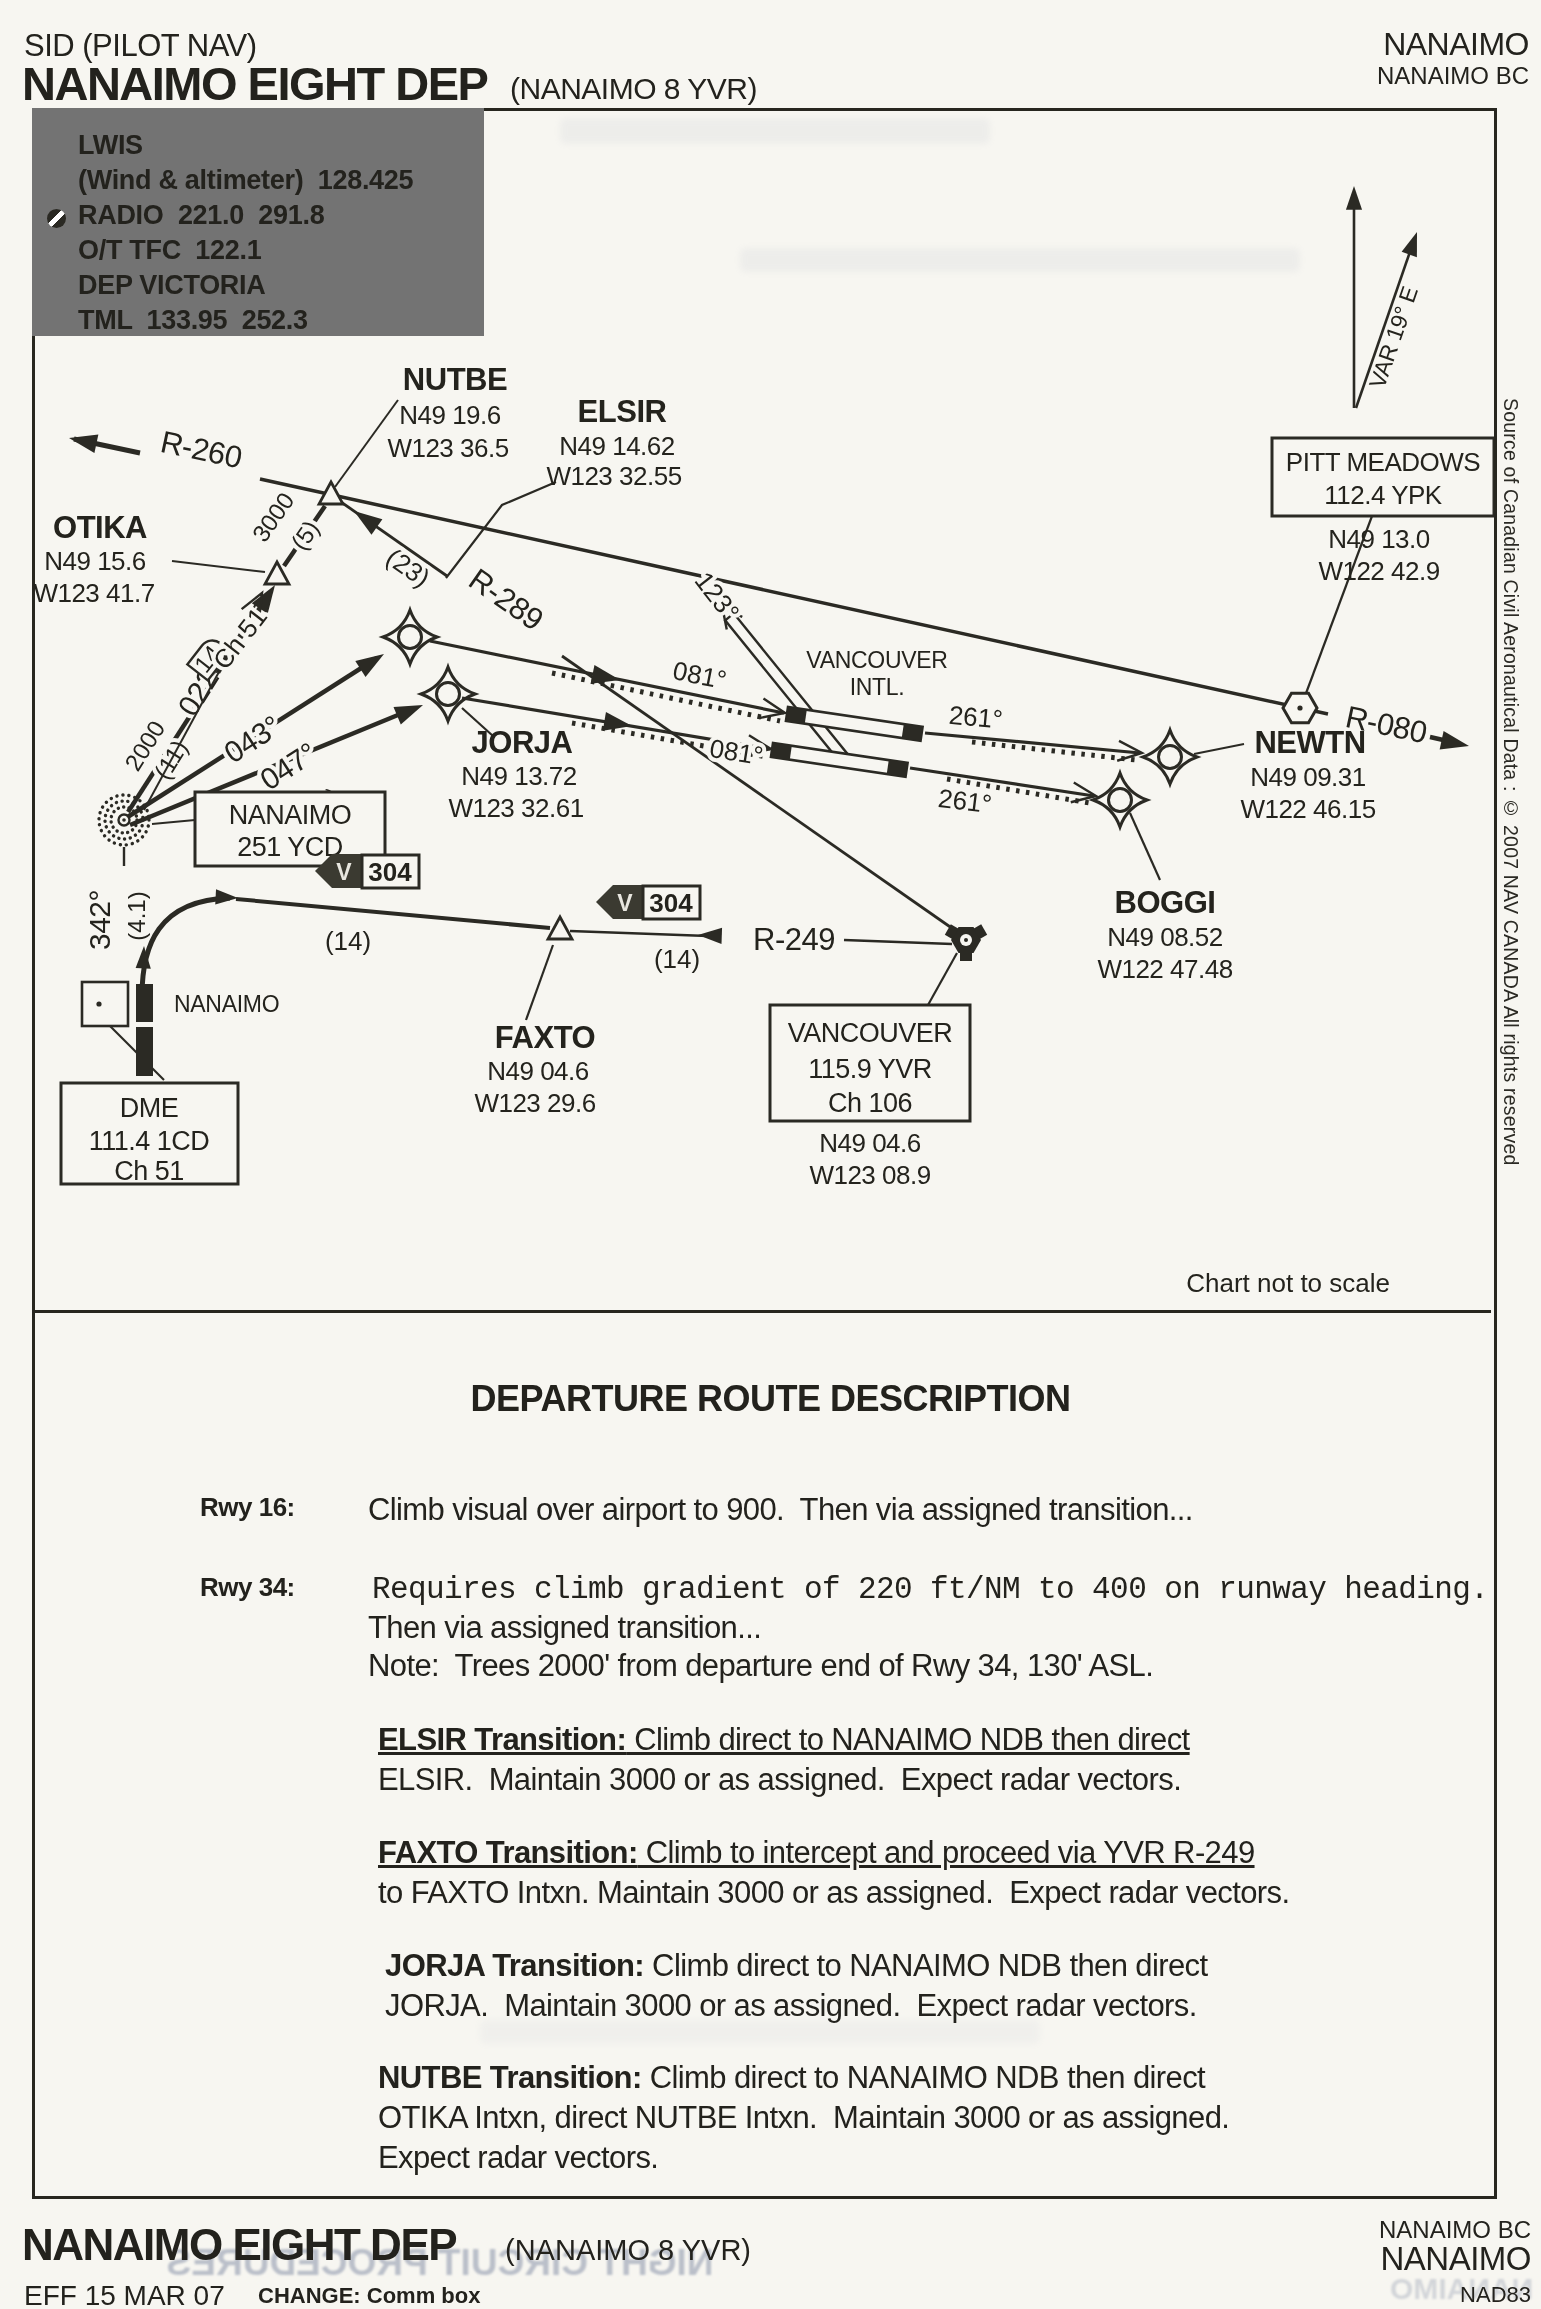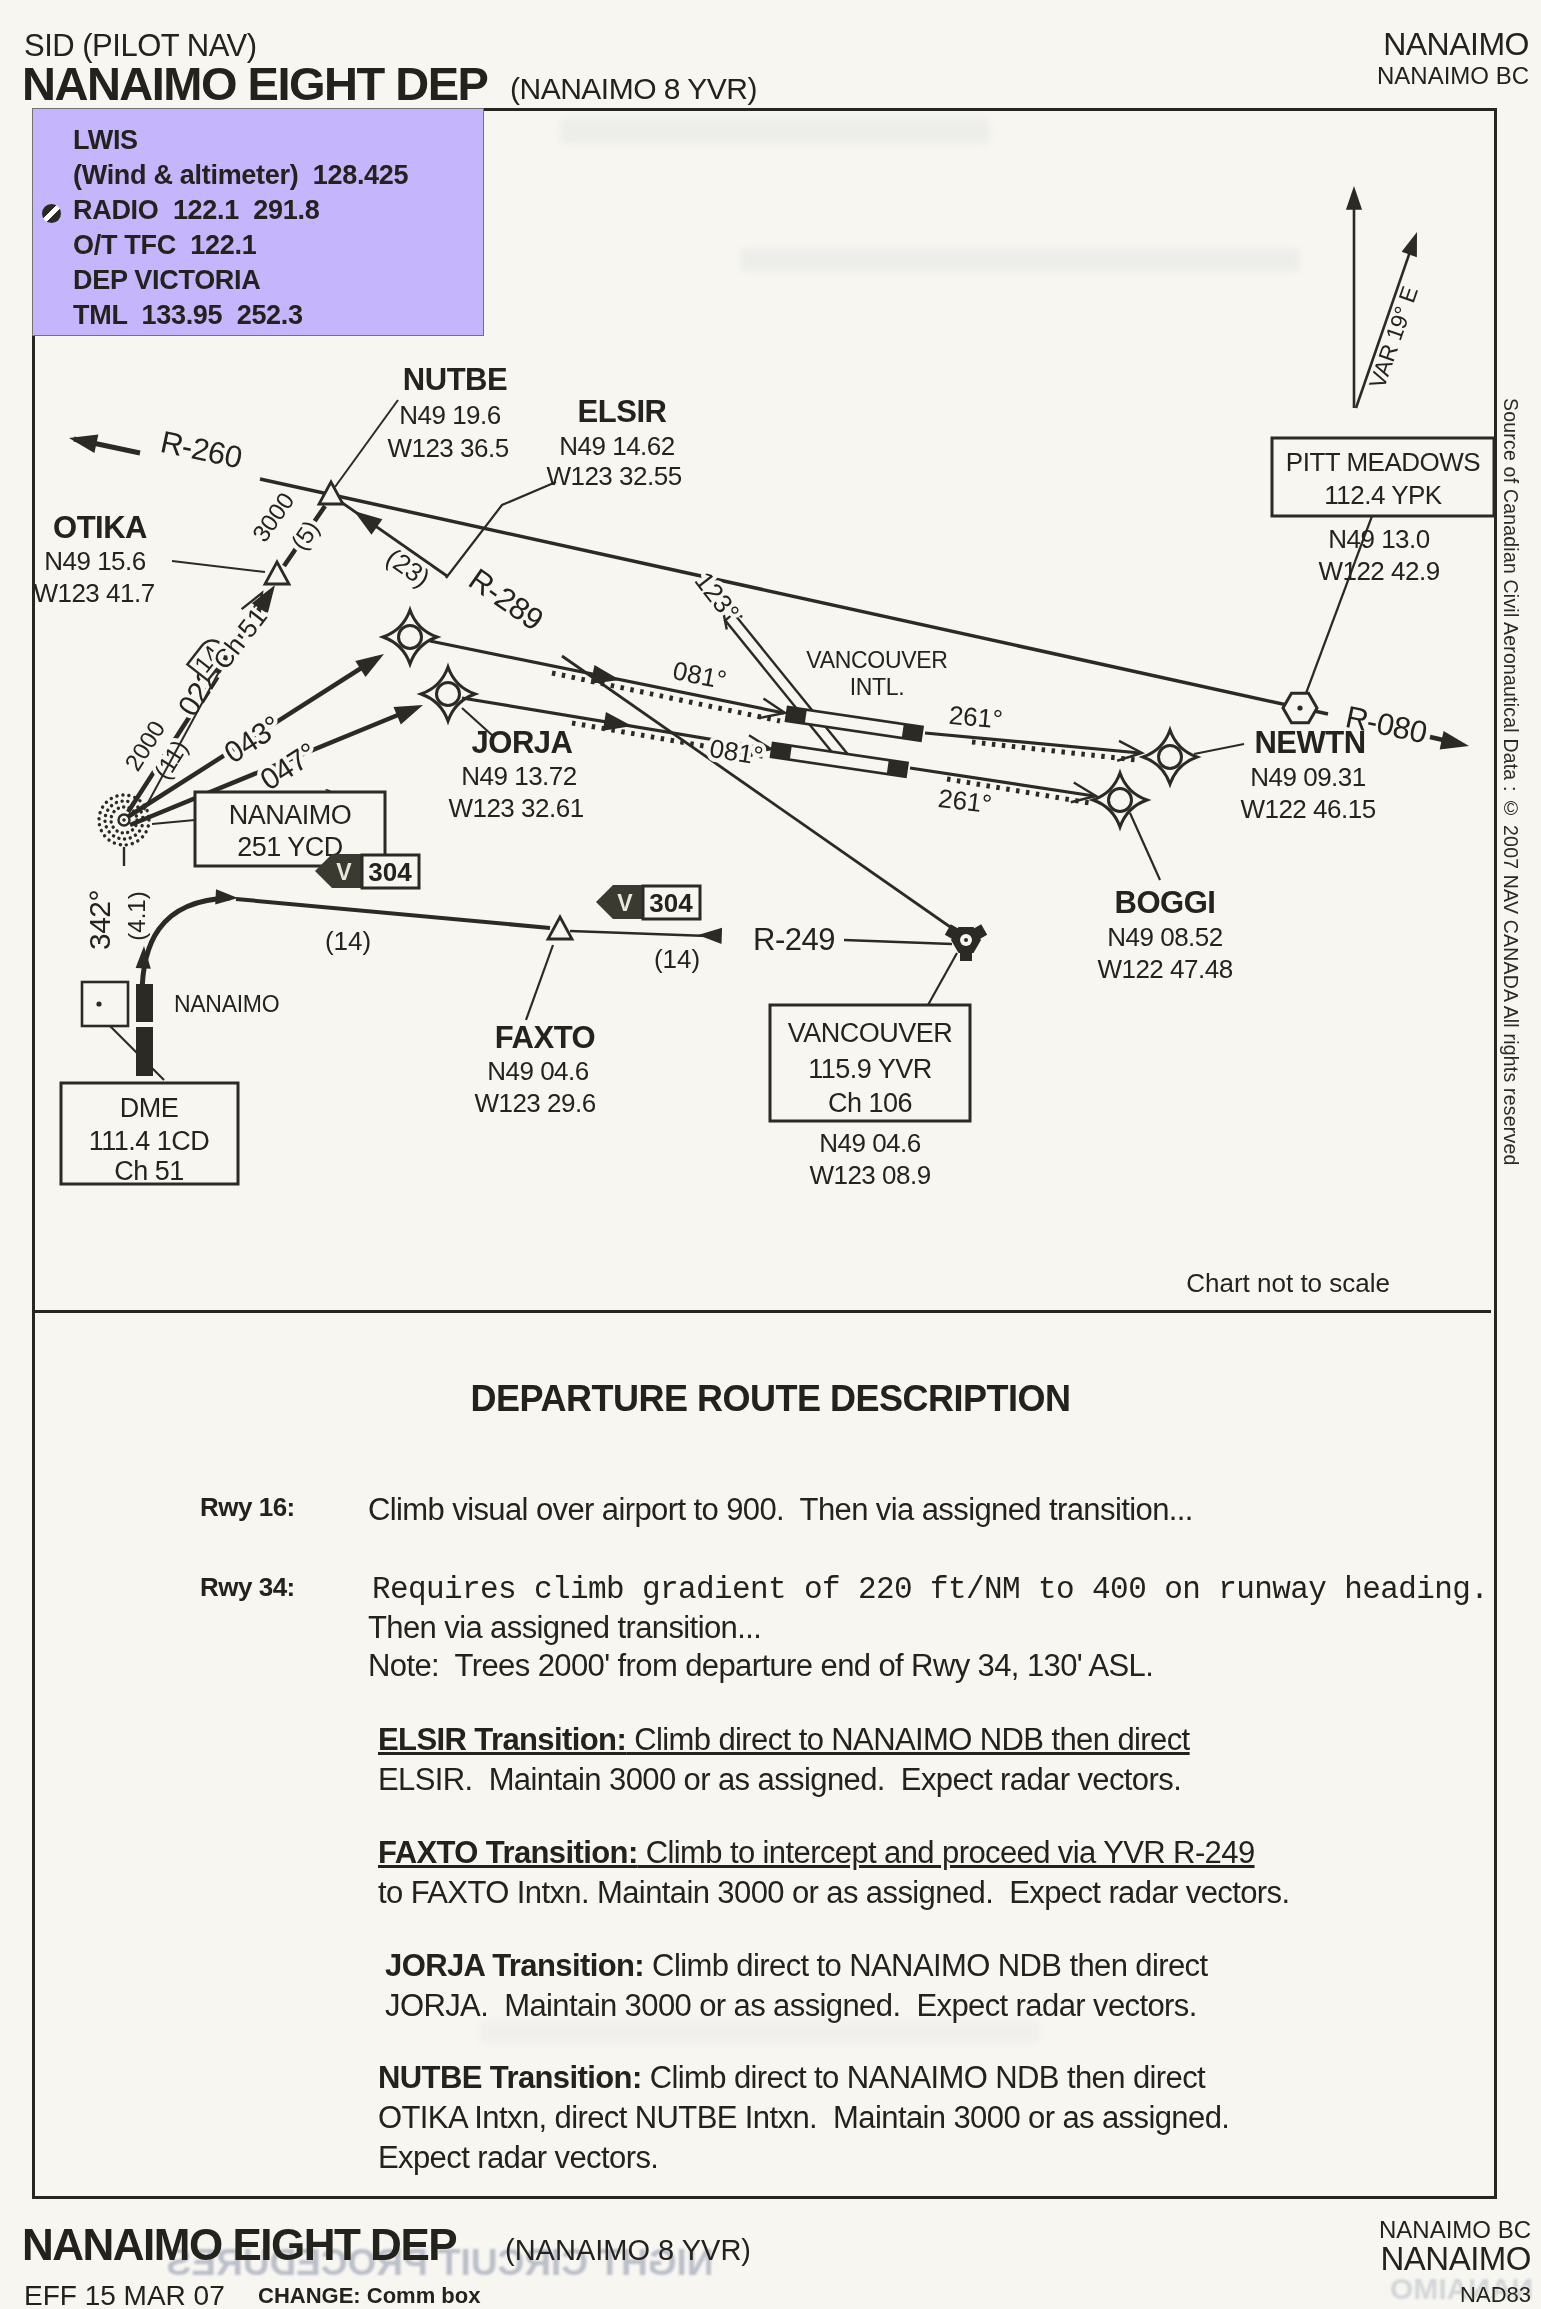--- a/index.html
+++ b/index.html
@@ -14,21 +14,21 @@
   
   .doc-type{left:24px;top:28px;font-size:31px;letter-spacing:-0.5px;}
   .main-title{left:22px;top:56px;font-size:47px;font-weight:700;letter-spacing:-1.5px;}
   .main-title-suffix{left:510px;top:72px;font-size:30px;letter-spacing:-0.5px;}
   .hdr-right1{right:12px;top:26px;font-size:32px;text-align:right;letter-spacing:-0.5px;}
   .hdr-right2{right:12px;top:62px;font-size:24px;text-align:right;}
   
   .outer-box{left:32px;top:108px;width:1459px;height:2085px;border:3px solid #27261f;}
   .divider{left:35px;top:1310px;width:1456px;height:3px;background:#27261f;}
   
-  .comm-box{left:32px;top:108px;width:452px;height:228px;border:1px solid #737373;background:#c4b5fd;box-sizing:border-box;}
+  .comm-box{left:32px;top:108px;width:452px;height:228px;border:6px solid #737373;background:#737373;box-sizing:border-box;}
   .comm-line{position:absolute;left:40px;font-size:27px;font-weight:700;white-space:pre;letter-spacing:-0.3px;}
   .phone-icon{position:absolute;left:9px;top:95px;width:19px;height:19px;border-radius:50%;
     background:linear-gradient(135deg,#2a2923 42%,#ffffff 42%,#ffffff 60%,#2a2923 60%);}
   
   .desc-title{left:0;top:1378px;width:1541px;text-align:center;font-size:36px;font-weight:700;letter-spacing:-0.5px;}
   .rwy-label{font-size:26px;font-weight:700;letter-spacing:-0.5px;}
   .body-line{font-size:31px;letter-spacing:-0.6px;white-space:pre;}
   .body-line b{letter-spacing:-0.6px;}
   
   .ft-title{left:22px;top:2220px;font-size:44px;font-weight:700;letter-spacing:-1.5px;}
@@ -72,21 +72,21 @@
 <div class="abs ghost-bar" style="left:740px;top:248px;width:560px;height:24px;"></div>
 <div class="abs ghost-bar" style="left:480px;top:2020px;width:560px;height:24px;opacity:.07;"></div>
 
 <div class="abs outer-box"></div>
 <div class="abs divider"></div>
 
 <div class="abs comm-box">
   <span class="phone-icon"></span>
   <div class="comm-line" style="top:16px;">LWIS</div>
   <div class="comm-line" style="top:51px;">(Wind &amp; altimeter)  128.425</div>
-  <div class="comm-line" style="top:86px;">RADIO  122.1  291.8</div>
+  <div class="comm-line" style="top:86px;">RADIO  221.0  291.8</div>
   <div class="comm-line" style="top:121px;text-align:center;">O/T TFC  122.1</div>
   <div class="comm-line" style="top:156px;">DEP VICTORIA</div>
   <div class="comm-line" style="top:191px;">TML  133.95  252.3</div>
 </div>
 
 <svg class="abs" style="left:32px;top:108px;" width="1462" height="1202" viewBox="0 0 1462 1202">
   <defs>
     <g id="star4">
       <path d="M0,-27 Q7,-7 27,0 Q7,7 0,27 Q-7,7 -27,0 Q-7,-7 0,-27 Z" fill="#f7f6f1" stroke="#2b2a24" stroke-width="3"></path>
       <circle r="11.5" fill="#f7f6f1" stroke="#2b2a24" stroke-width="3"></circle>

